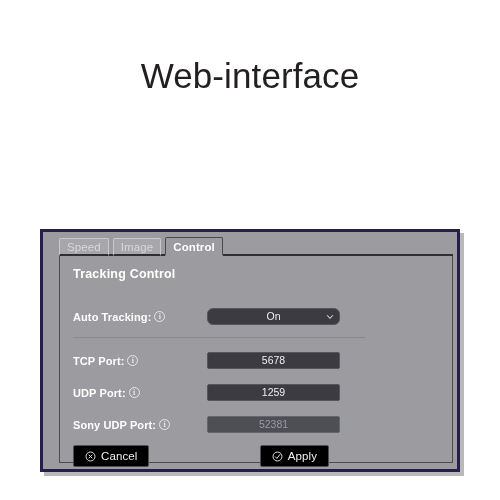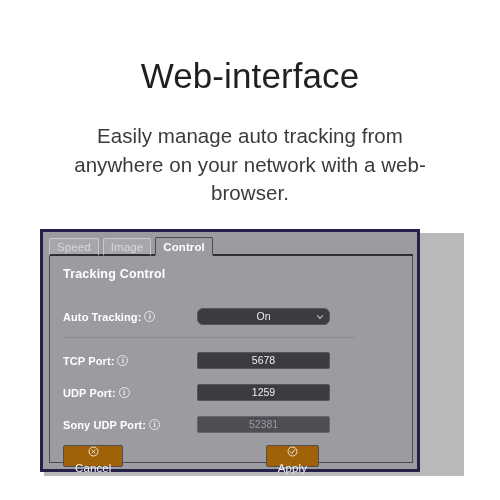--- a/index.html
+++ b/index.html
@@ -57,25 +57,25 @@
     top: 4px;
     width: 420px;
     height: 243px;
     background: #b9b9bb;
   }
 
   .shot-frame {
     position: absolute;
     left: 0;
     top: 0;
-    width: 380px;
+    width: 420px;
     height: 243px;
     border: 3px solid #25204a;
     background: #9c9ca0;
-    padding: 5px 4px 4px 6px;
+    padding: 5px 4px 4px 16px;
   }
 
   
   .tabstrip {
     position: relative;
     height: 19px;
     display: flex;
     align-items: flex-end;
   }
 
@@ -230,47 +230,45 @@
   }
 
   .btn {
     position: absolute;
     top: 0;
     height: 22px;
     padding: 0 11px;
     display: inline-flex;
     align-items: center;
     gap: 5px;
-    background: #a16207;
+    background: #000000;
     border: 1px solid #4e4e55;
     border-radius: 2px;
     color: #f0f0f2;
     font-size: 11.5px;
     letter-spacing: 0.1px;
     cursor: pointer;
-    flex-direction: column;
   }
 
   .btn-cancel { left: 0; }
   .btn-apply  { right: 0; }
 
   .glyph {
     width: 11px;
     height: 11px;
     flex: 0 0 11px;
   }
 
   .glyph svg { display: block; }
 </style>
 </head>
 <body>
 
 <div class="hero">
   <div class="hero-title">Web-interface</div>
-  <div class="hero-sub">Easily manage auto tracking from anywhere on your network with a web-browser.</div>
 </div>
 
 <div class="shot-wrap">
   <div class="shot-shadow"></div>
 
   <div class="shot-frame">
 
     <div class="tabstrip">
       <div class="tab">
         <span>Speed</span>

